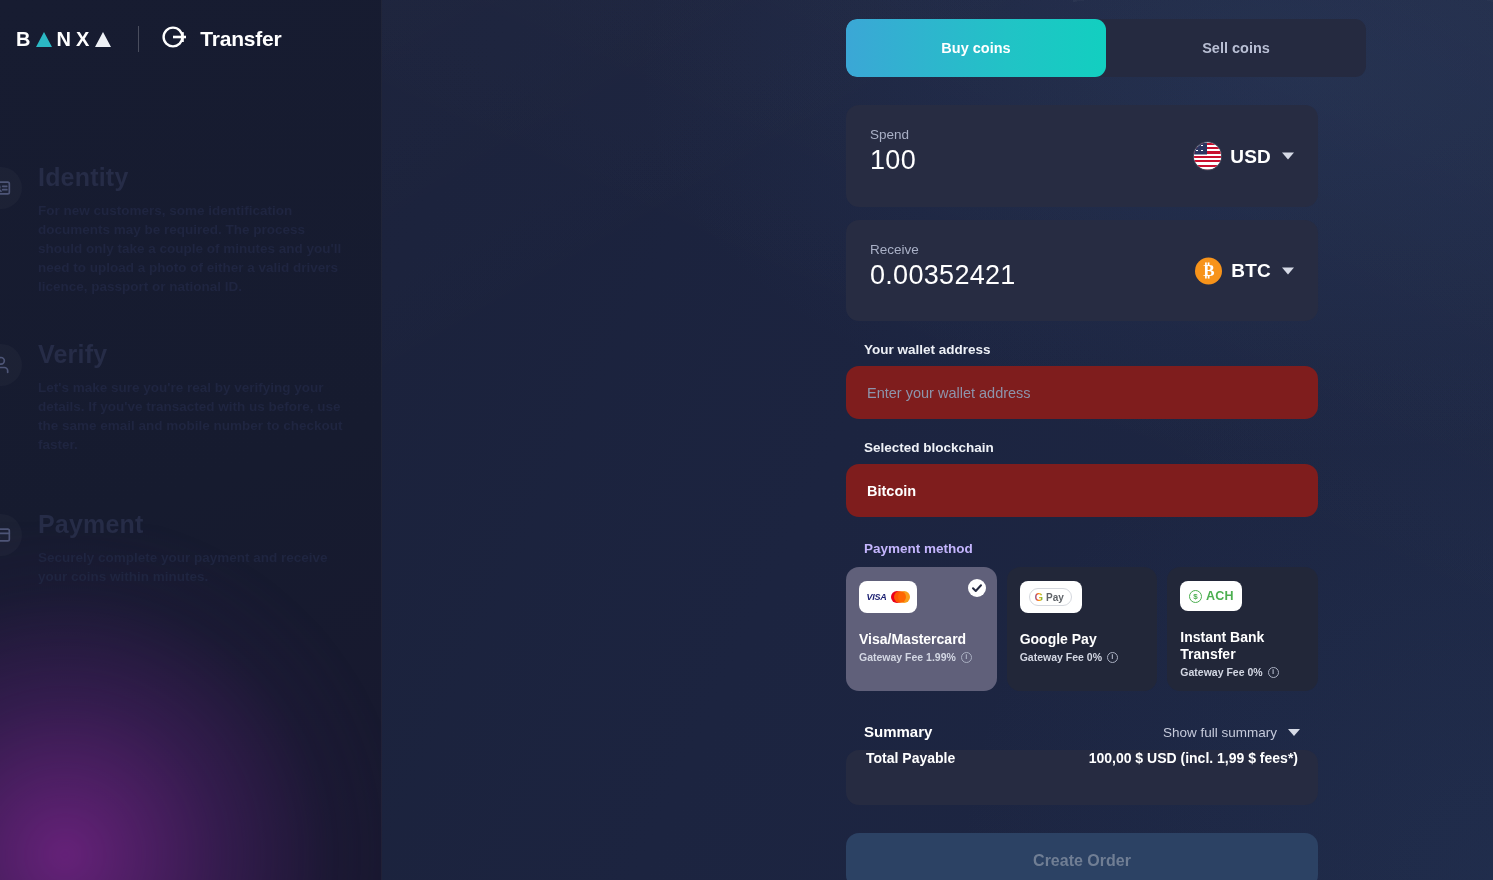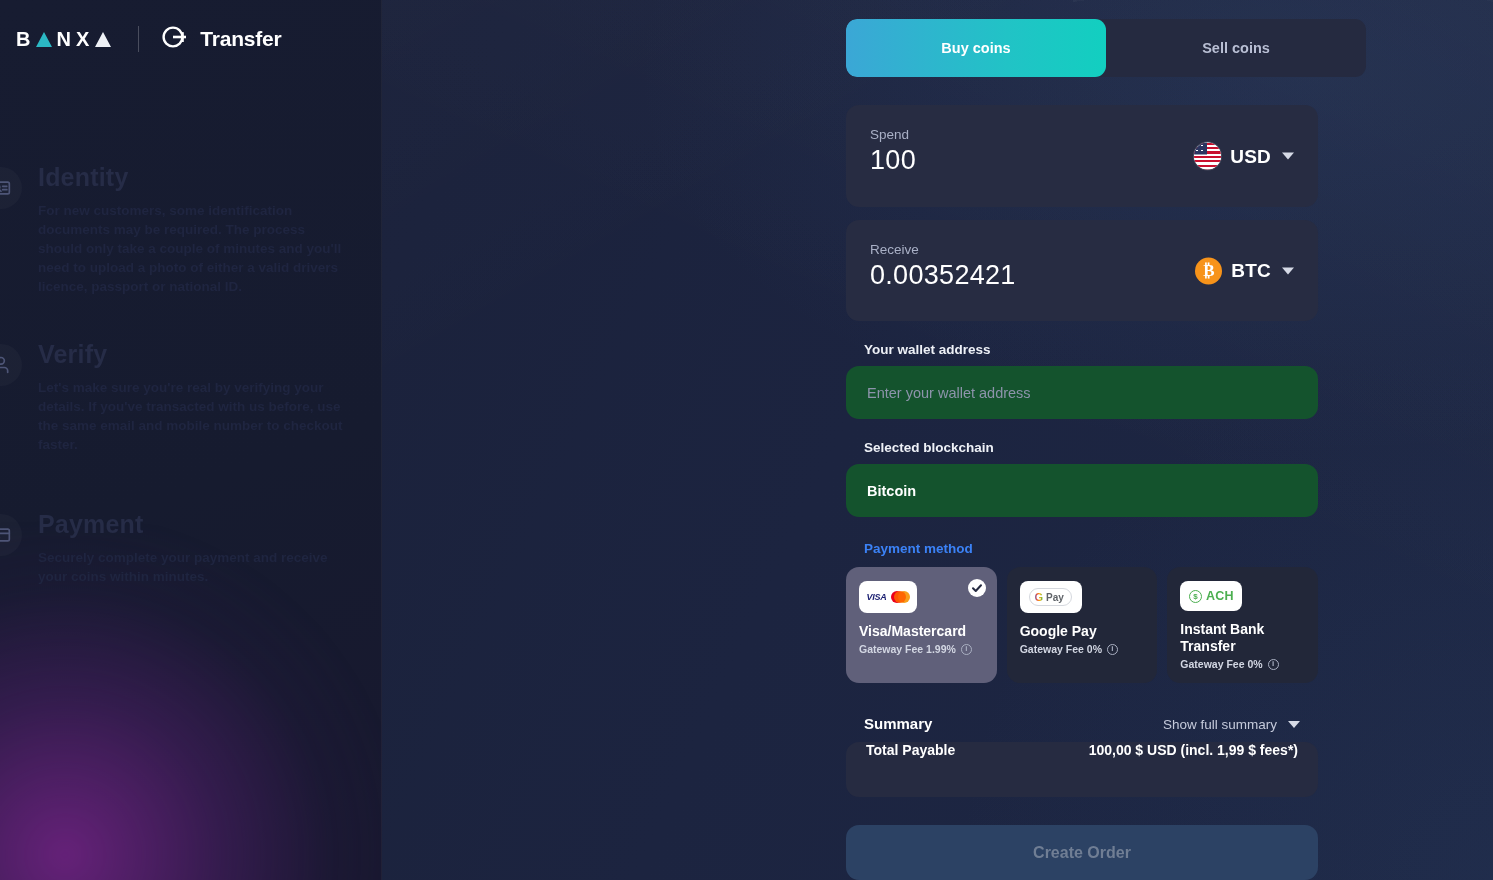--- a/index.html
+++ b/index.html
@@ -85,32 +85,32 @@
     background:radial-gradient(circle at 3px 3px, #fff 0.6px, transparent 0.7px),
                radial-gradient(circle at 8px 3px, #fff 0.6px, transparent 0.7px),
                radial-gradient(circle at 3px 8px, #fff 0.6px, transparent 0.7px),
                radial-gradient(circle at 8px 8px, #fff 0.6px, transparent 0.7px);}
 
   .btc-ico{width:27px;height:27px;border-radius:50%;background:#f7931a;
     display:flex;align-items:center;justify-content:center;color:#fff;
     font-size:17px;font-weight:700;font-family:"Liberation Serif",serif;flex:0 0 auto;}
 
   .field-label{font-size:13.5px;font-weight:700;color:#eef1f7;margin:21px 0 9px 18px;}
-  .field-box{background:#14532d;border-radius:13px;height:53px;display:flex;align-items:center;
+  .field-box{background:#7f1d1d;border-radius:13px;height:53px;display:flex;align-items:center;
     padding:0 21px;font-size:14.5px;}
   .field-box.placeholder{color:#8d94ab;}
   .field-box.value{color:#fff;font-weight:700;}
 
-  .pm-label{font-size:13.5px;font-weight:700;color:#3b82f6;margin:24px 0 11px 18px;}
+  .pm-label{font-size:13.5px;font-weight:700;color:#c4b5fd;margin:24px 0 11px 18px;}
   .pm-row{display:flex;gap:10px;}
   .pm-card{width:151px;border-radius:13px;background:#222739;padding:14px 13px 13px 13px;
     position:relative;cursor:pointer;min-height:97px;}
   .pm-card.selected{background:#60607a;}
   .pm-logo{width:58px;height:32px;border-radius:8px;background:#fff;
-    display:flex;align-items:center;justify-content:center;gap:4px;margin-bottom:10px;}
+    display:flex;align-items:center;justify-content:center;gap:4px;margin-bottom:18px;}
   .pm-logo.wide{width:62px;}
   .pm-logo.ach{width:62px;height:30px;}
   .visa-txt{font-size:9px;font-weight:700;color:#1a1f71;font-style:italic;letter-spacing:-0.2px;}
   .mc{position:relative;width:19px;height:12px;}
   .mc i{position:absolute;top:0;width:12px;height:12px;border-radius:50%;}
   .mc i.l{left:0;background:#eb001b;}
   .mc i.r{right:0;background:#f79e1b;}
   .mc i.m{left:3.5px;width:12px;background:#ff5f00;opacity:0.9;}
   .gpay{display:flex;align-items:center;gap:3px;border:1px solid #d5d8de;border-radius:12px;
     padding:2px 7px 2px 4px;}

